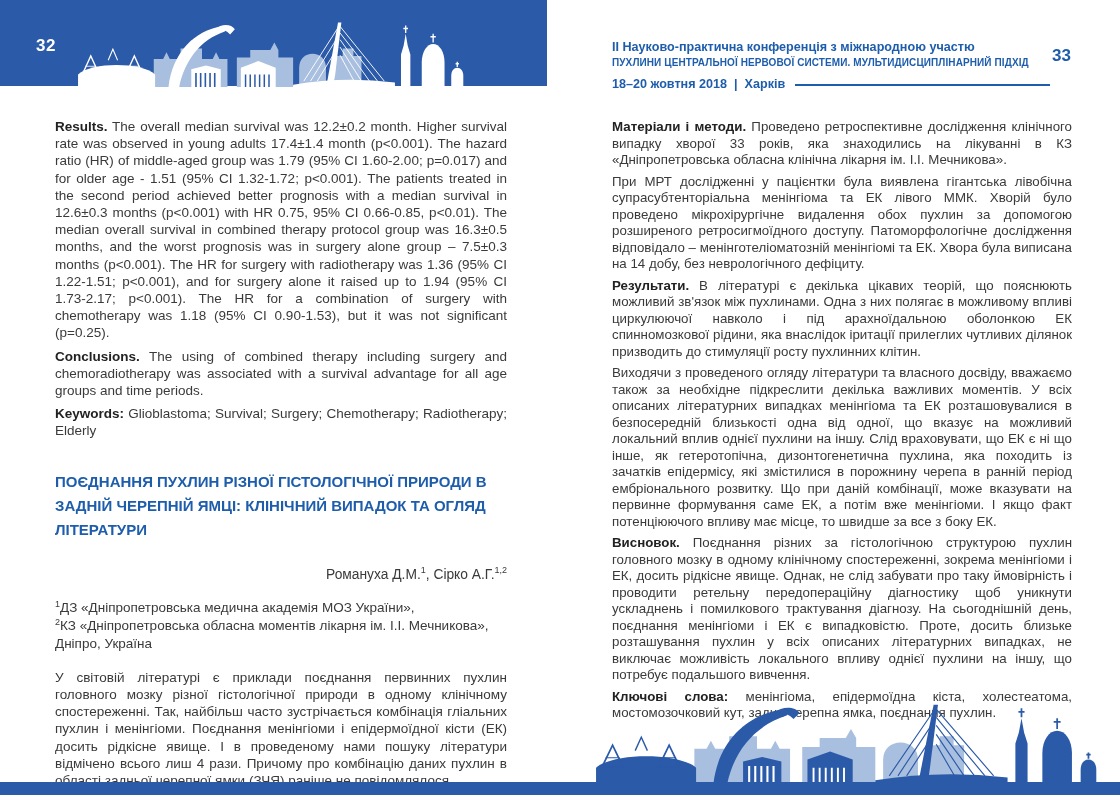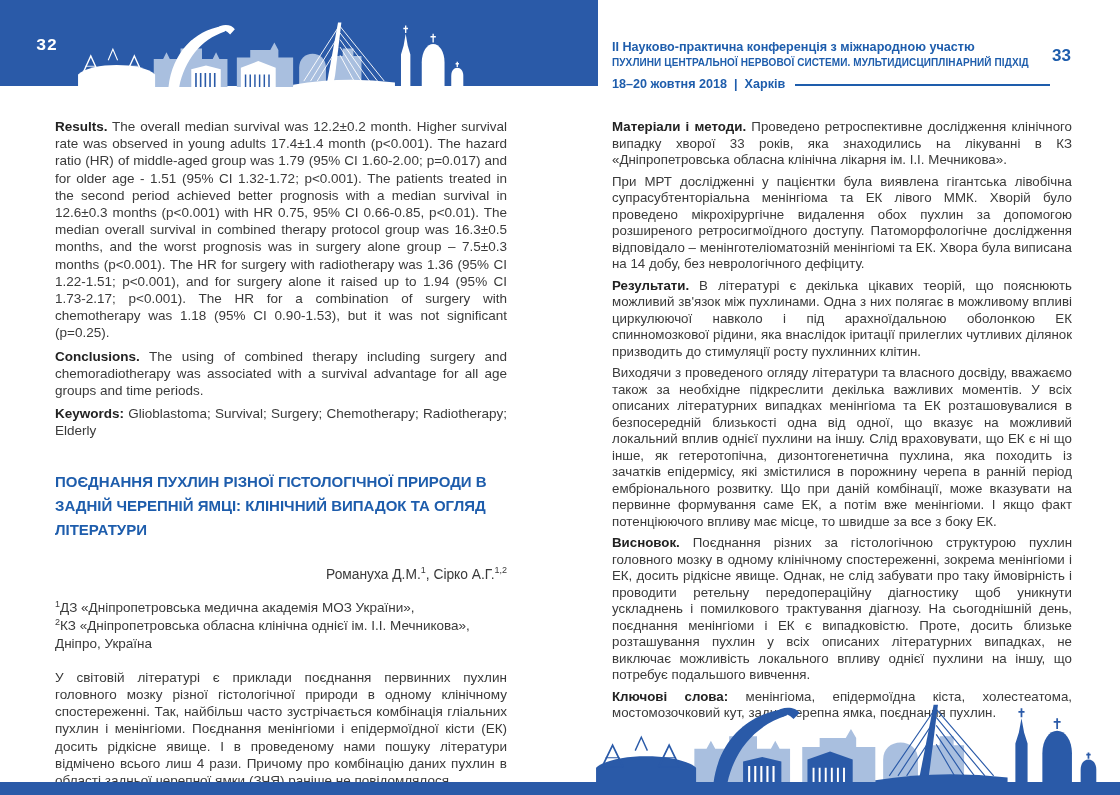--- a/index.html
+++ b/index.html
@@ -9,21 +9,21 @@
     --text:#3a3a3a;
   }
   *{box-sizing:border-box;}
   html,body{margin:0;padding:0;}
   body{
     width:1120px;height:795px;position:relative;overflow:hidden;
     background:#ffffff;color:var(--text);
     font-family:"Liberation Sans", sans-serif;
   }
   
-  .top-band{position:absolute;left:0;top:0;width:598px;height:86px;background:var(--accent);font-family:Liberation Mono, monospace;}
+  .top-band{position:absolute;left:0;top:0;width:547px;height:86px;background:var(--accent);}
   .top-band .skyline{position:absolute;left:68px;bottom:-1px;width:402px;height:74px;}
   .page-num-left{position:absolute;left:36px;top:36px;color:#fff;font-weight:bold;font-size:17px;letter-spacing:.5px;}
   .bottom-strip{position:absolute;left:0;bottom:0;width:1120px;height:13px;background:var(--accent);}
   .bottom-skyline{position:absolute;left:583px;bottom:12px;width:522px;height:90px;}
   svg.sky{display:block;width:100%;height:100%;}
   .sky-band{--sky-fg:#ffffff;--sky-bg:var(--sky-light);--sky-gap:var(--accent);}
   .sky-footer{--sky-fg:var(--accent);--sky-bg:var(--sky-light);--sky-gap:#ffffff;}
 
   
   .header-right{position:absolute;left:612px;top:40px;width:438px;color:var(--accent-bright);}
@@ -132,21 +132,21 @@
     <span>Glioblastoma; Survival; Surgery; Chemotherapy; Radiotherapy; Elderly</span></p>
 
   <div class="article-title">ПОЄДНАННЯ ПУХЛИН РІЗНОЇ ГІСТОЛОГІЧНОЇ ПРИРОДИ В ЗАДНІЙ ЧЕРЕПНІЙ ЯМЦІ: КЛІНІЧНИЙ ВИПАДОК ТА ОГЛЯД ЛІТЕРАТУРИ</div>
 
   <div class="authors">
     <span><span>Романуха Д.М.</span><sup>1</sup></span><span>, </span><span><span>Сірко А.Г.</span><sup>1,2</sup></span>
   </div>
 
   <div class="affiliations">
     <div><sup>1</sup><span>ДЗ «Дніпропетровська медична академія МОЗ України»,</span></div>
-    <div><sup>2</sup><span>КЗ «Дніпропетровська обласна клінічна однієї ім. І.І. Мечникова»,</span></div>
+    <div><sup>2</sup><span>КЗ «Дніпропетровська обласна моментів лікарня ім. І.І. Мечникова»,</span></div>
     <div><sup></sup><span>Дніпро, Україна</span></div>
   </div>
 
   <p class="intro">У світовій літературі є приклади поєднання первинних пухлин головного мозку різної гістологічної природи в одному клінічному спостереженні. Так, найбільш часто зустрічається комбінація гліальних пухлин і менінгіоми. Поєднання менінгіоми і епідермоїдної кісти (ЕК) досить рідкісне явище. І в проведеному нами пошуку літератури відмічено всього лиш 4 рази. Причому про комбінацію даних пухлин в області задньої черепної ямки (ЗЧЯ) раніше не повідомлялося.</p>
   <p><b>Мета.</b>
     <span>Проаналізувати клінічний випадок поєднання тенторіальної менінгіоми та ЕК мостомозочкового кута (ММК) і на основі літературних даних привести чи спростувати гіпотезу про можливий потенціюючий вплив однієї пухлини на іншу.</span></p>
 </div>
 
 <div class="header-right">
   <div class="h1">ІІ Науково-практична конференція з міжнародною участю</div>

